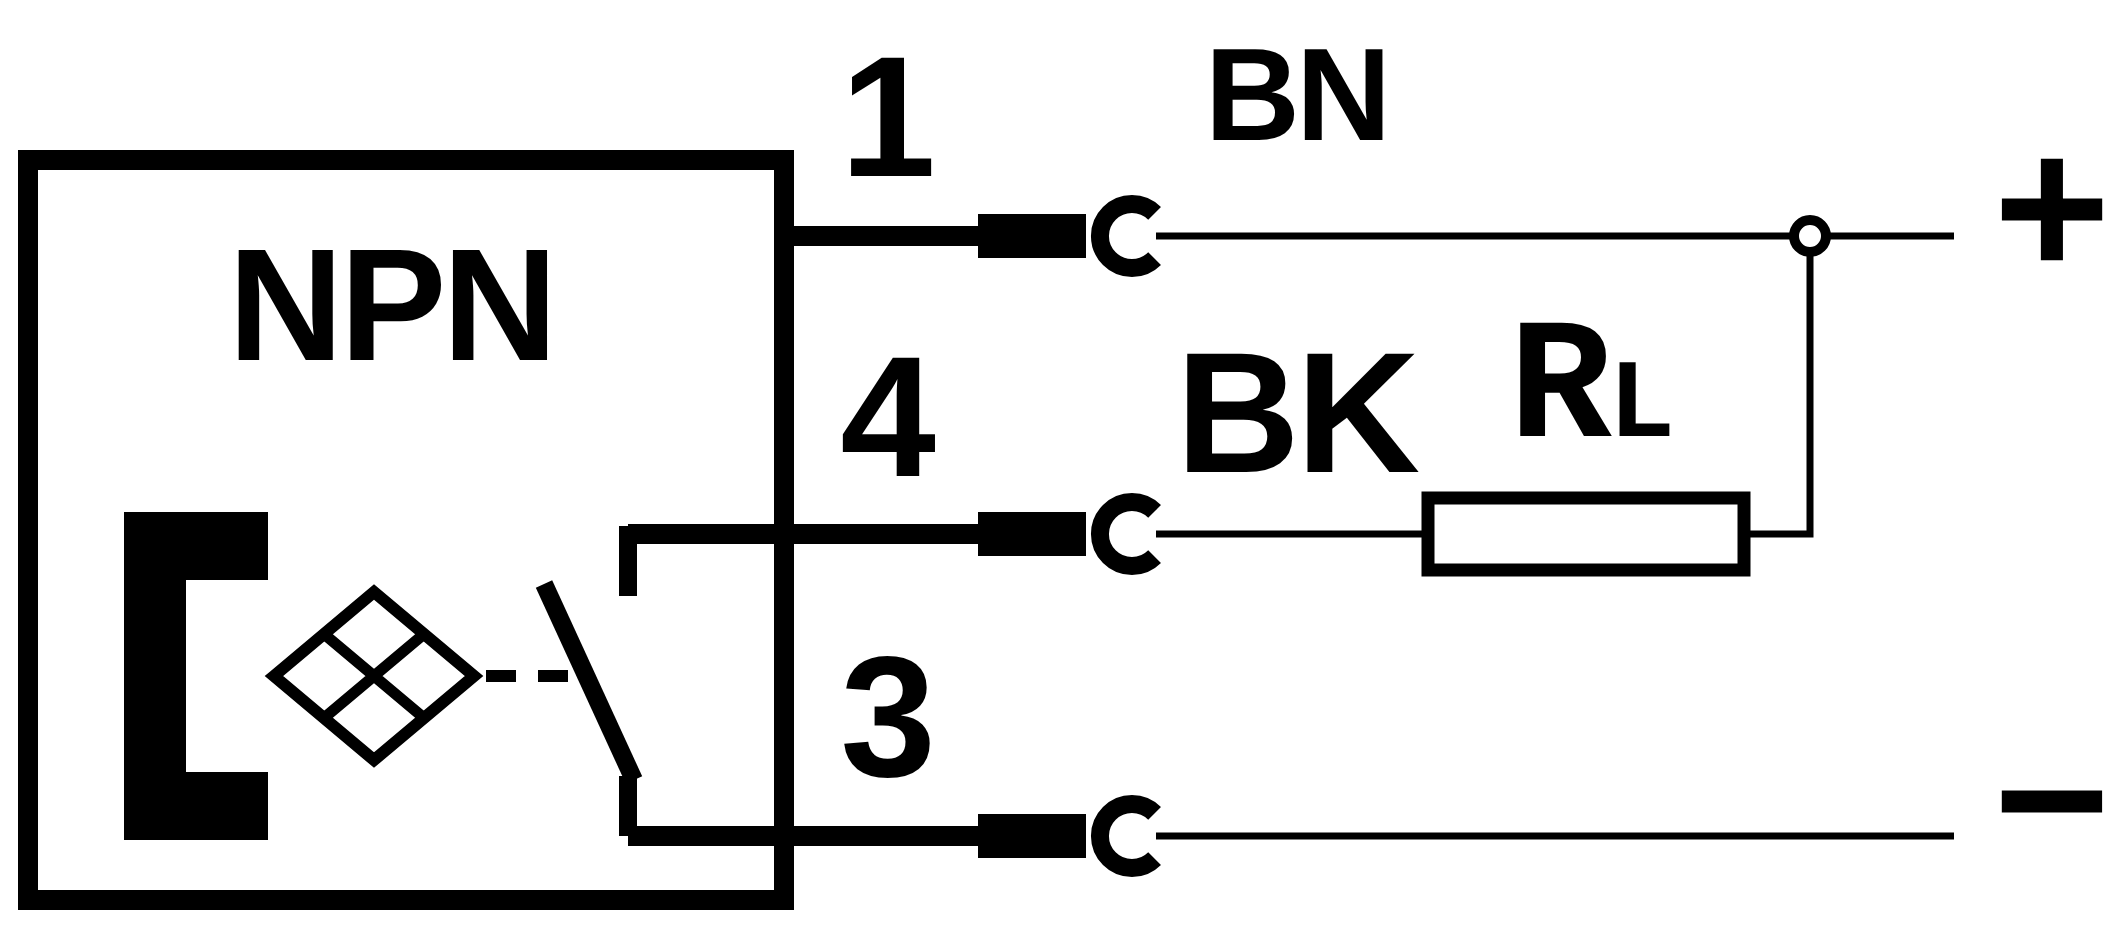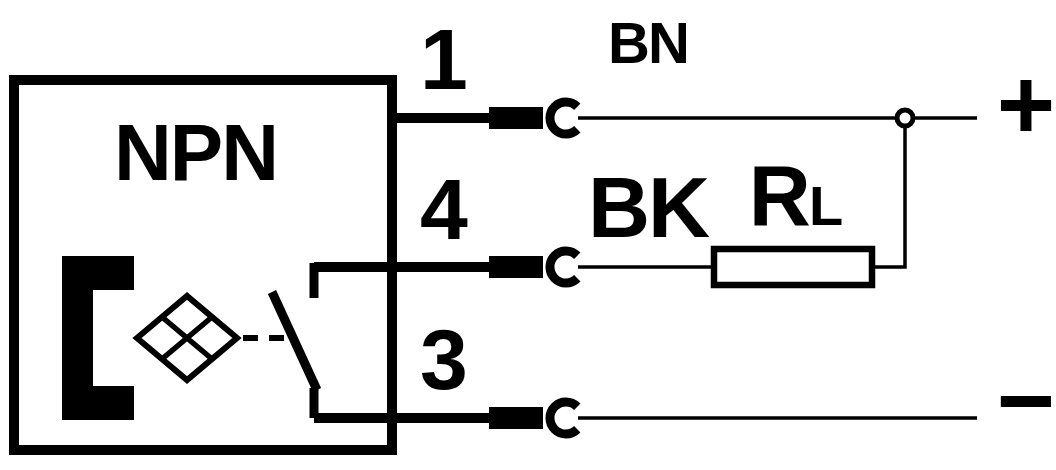--- a/index.html
+++ b/index.html
@@ -72,26 +72,26 @@
       <path d="M314,418 H489" stroke="#000" stroke-width="10"></path>
       <rect x="489" y="407" width="54" height="22" fill="#000"></rect>
       <path d="M577.3,406.7 A16,16 0 1 0 577.3,429.3" stroke="#000" stroke-width="9" fill="none"></path>
       <path d="M578,418 H977" stroke="#000" stroke-width="3.5"></path>
     </g>
   </svg>
 
   <div class="label" style="left:98px;top:113px;width:195px;font-size:80px;">NPN</div>
 
   <div class="label" style="left:408px;top:16px;width:70px;font-size:86px;">1</div>
-  <div class="label" style="left:578px;top:14px;width:140px;font-size:58px;">BN</div>
+  <div class="label" style="left:578px;top:14px;width:140px;font-size:66px;">BN</div>
 
   <div class="label" style="left:408px;top:166px;width:70px;font-size:86px;">4</div>
   <div class="label" style="left:578px;top:164px;width:140px;font-size:86px;">BK</div>
 
-  <div class="label" style="left:730px;top:152px;width:130px;font-size:86px;">
+  <div class="label" style="left:730px;top:152px;width:130px;font-size:86px;font-family:Liberation Mono, monospace;">
     <span>R</span><span class="sub" style="font-size:56px;">L</span>
   </div>
 
   <div class="label" style="left:408px;top:316px;width:70px;font-size:86px;">3</div>
 
   <div class="label" style="left:985px;top:54px;width:80px;font-size:100px;">+</div>
   <div class="label" style="left:985px;top:350px;width:80px;font-size:100px;">−</div>
 
 </div>
 

